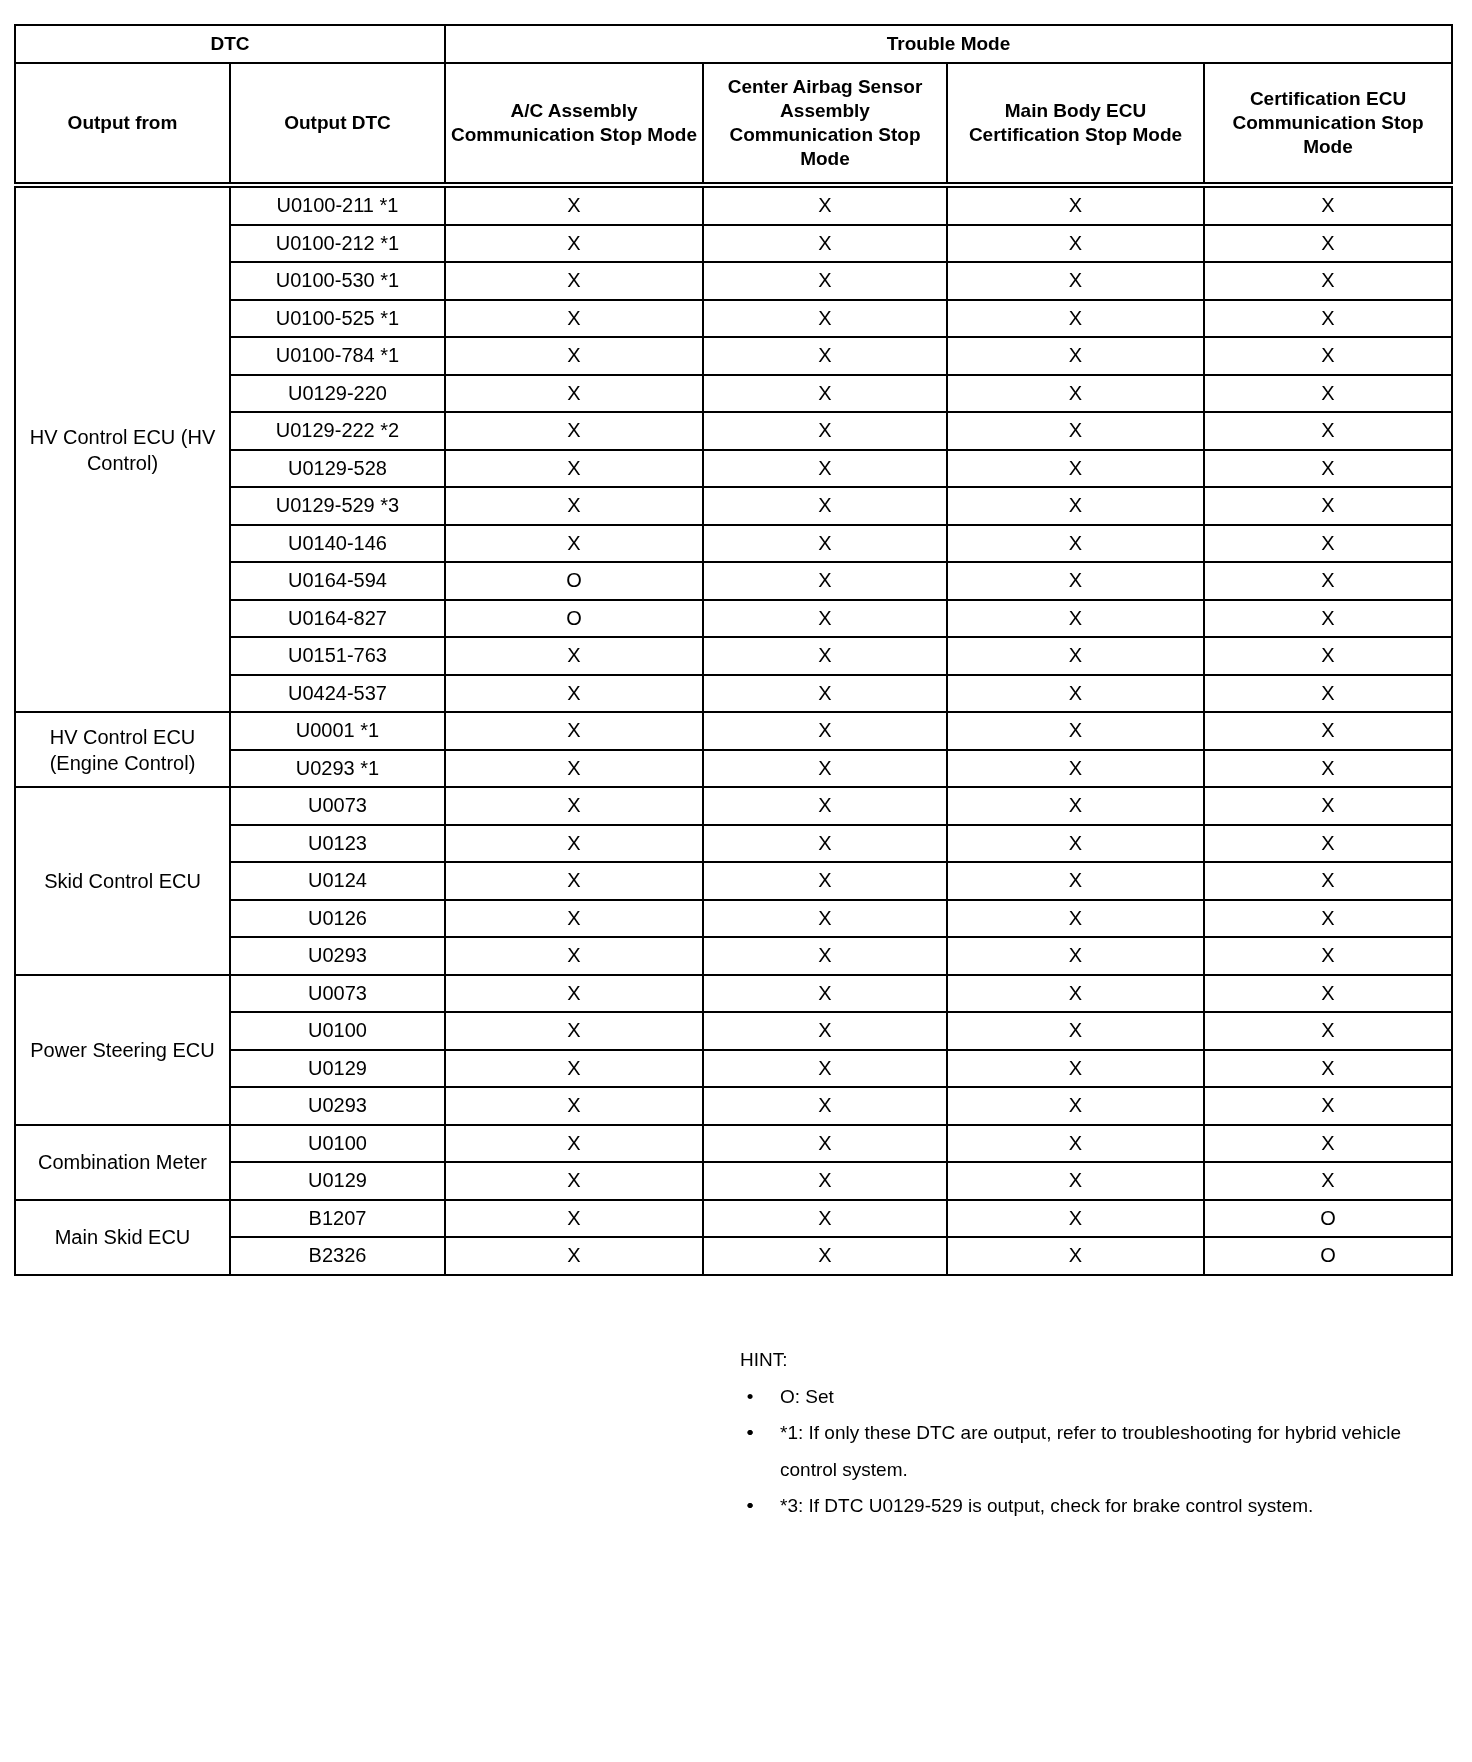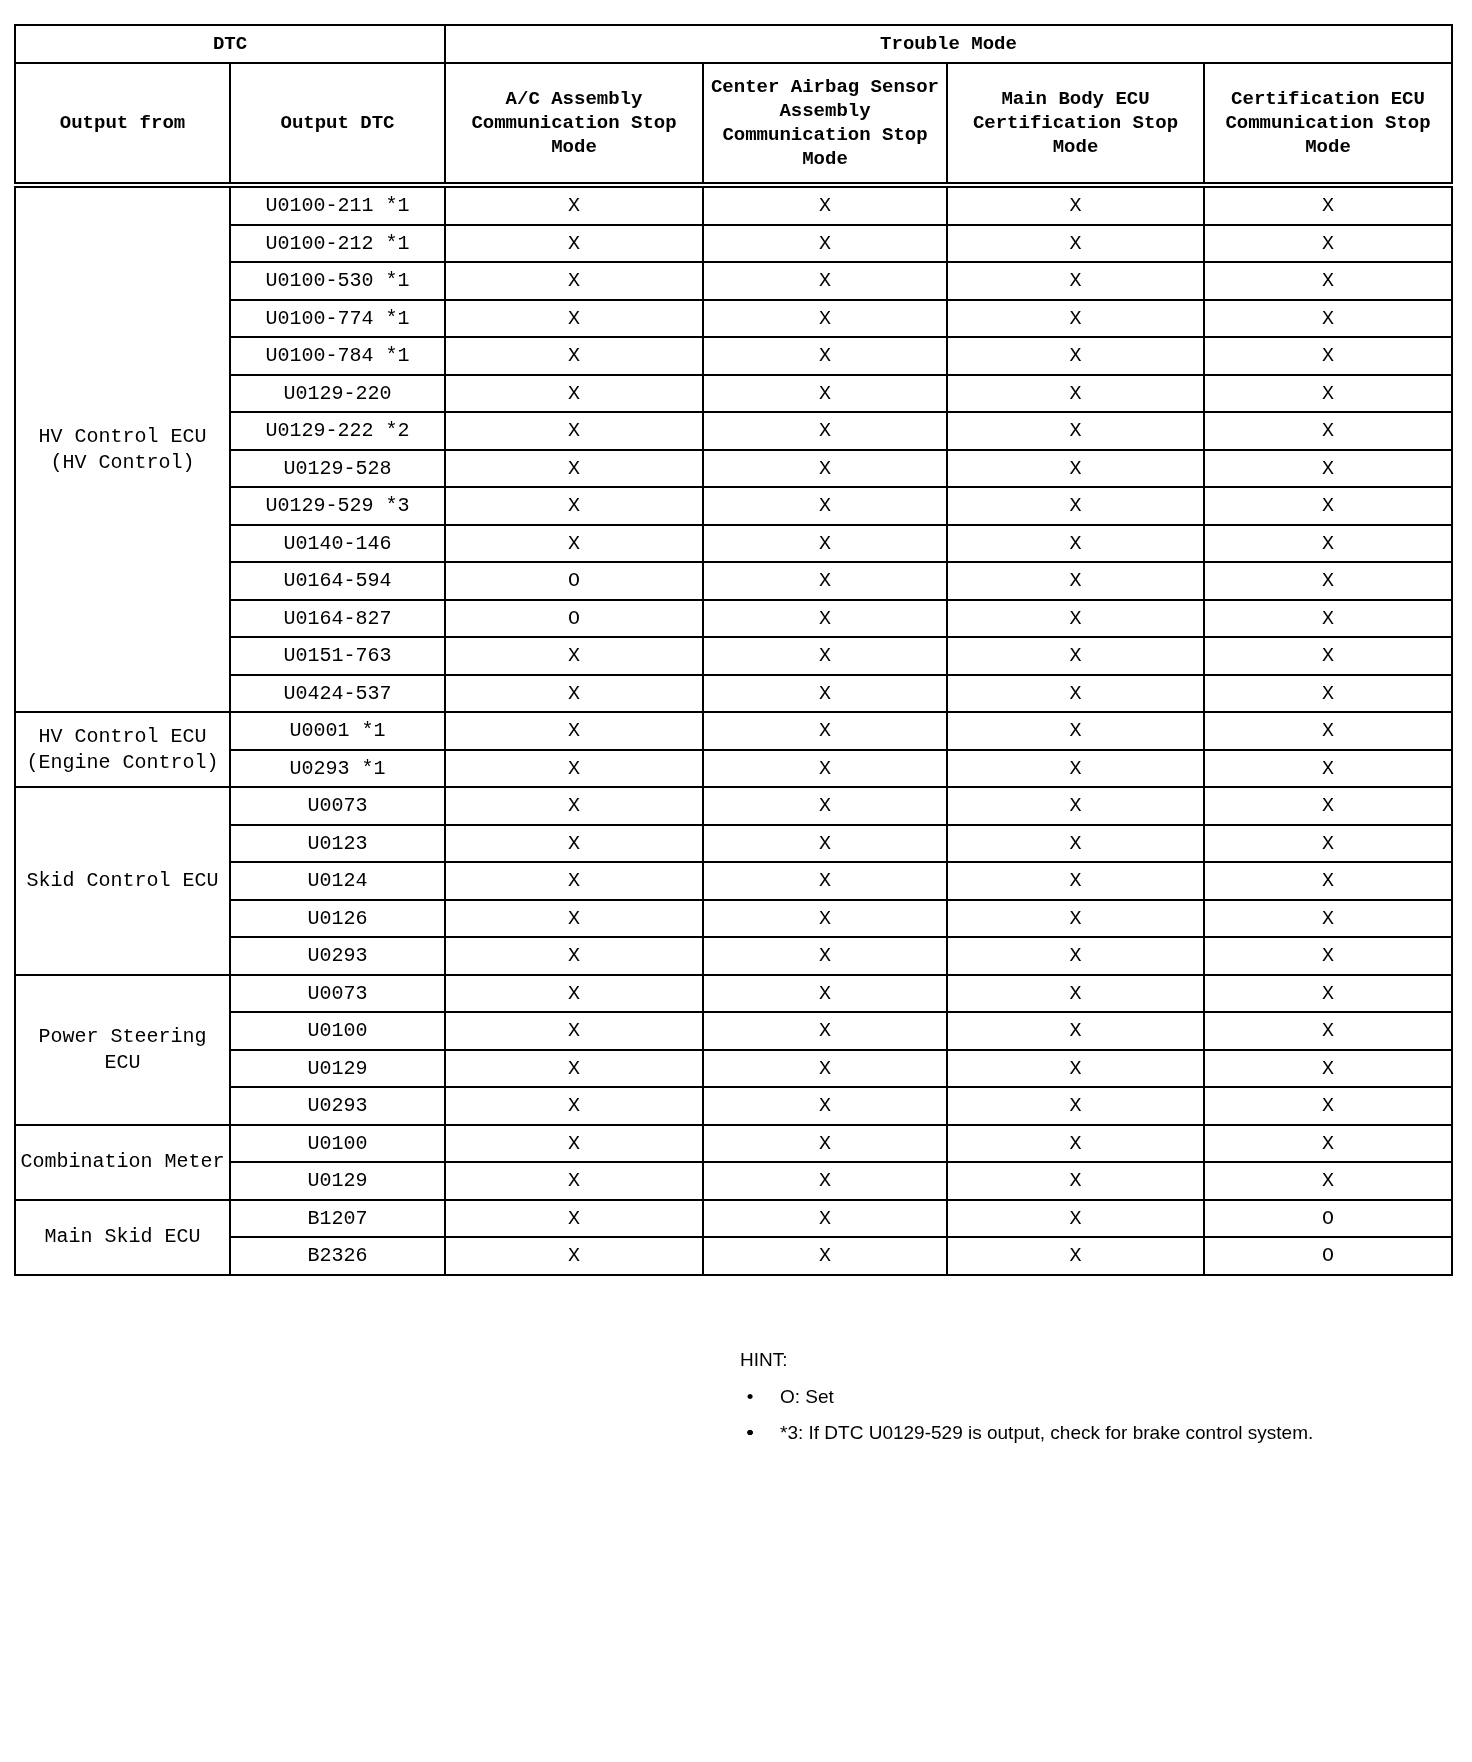--- a/index.html
+++ b/index.html
@@ -5,21 +5,21 @@
   html, body { margin: 0; padding: 0; background: #ffffff; }
   body {
     width: 1472px; height: 1762px; position: relative; overflow: hidden;
     font-family: "Liberation Sans", sans-serif; color: #000;
   }
   table.dtc {
     position: absolute; left: 14px; top: 24px;
     width: 1437px;
     border-collapse: collapse;
     table-layout: fixed;
-    font-family: Liberation Mono, monospace;
+    font-family: Liberation Sans, sans-serif;
   }
   table.dtc td, table.dtc th {
     border: 2px solid #000;
     text-align: center; vertical-align: middle;
     padding: 0 4px;
   }
   table.dtc th {
     font-weight: bold; font-size: 19px; line-height: 24px;
   }
   tr.top-head th { height: 36px; }
@@ -79,21 +79,21 @@
         <td class="mark">X</td>
       </tr>
       <tr>
         <td>U0100-530 *1</td>
         <td class="mark">X</td>
         <td class="mark">X</td>
         <td class="mark">X</td>
         <td class="mark">X</td>
       </tr>
       <tr>
-        <td>U0100-774 *1</td>
+        <td>U0100-525 *1</td>
         <td class="mark">X</td>
         <td class="mark">X</td>
         <td class="mark">X</td>
         <td class="mark">X</td>
       </tr>
       <tr>
         <td>U0100-784 *1</td>
         <td class="mark">X</td>
         <td class="mark">X</td>
         <td class="mark">X</td>
@@ -273,17 +273,17 @@
         <td class="mark">O</td>
       </tr>
     </tbody>
 </table>
 
 <div class="hint">
   <p class="hint-title">HINT:</p>
   <ul>
     <li><span class="bullet">•</span><span>O: Set</span></li>
     <li><span class="bullet">•</span></li>
-    <li><span class="bullet">•</span></li>
+    <li><span class="bullet">•</span><span>*1: If only these DTC are output, refer to troubleshooting for hybrid vehicle control system.</span></li>
     <li><span class="bullet">•</span></li>
     <li><span class="bullet">•</span><span>*3: If DTC U0129-529 is output, check for brake control system.</span></li>
   </ul>
 </div>
 
 </body></html>

